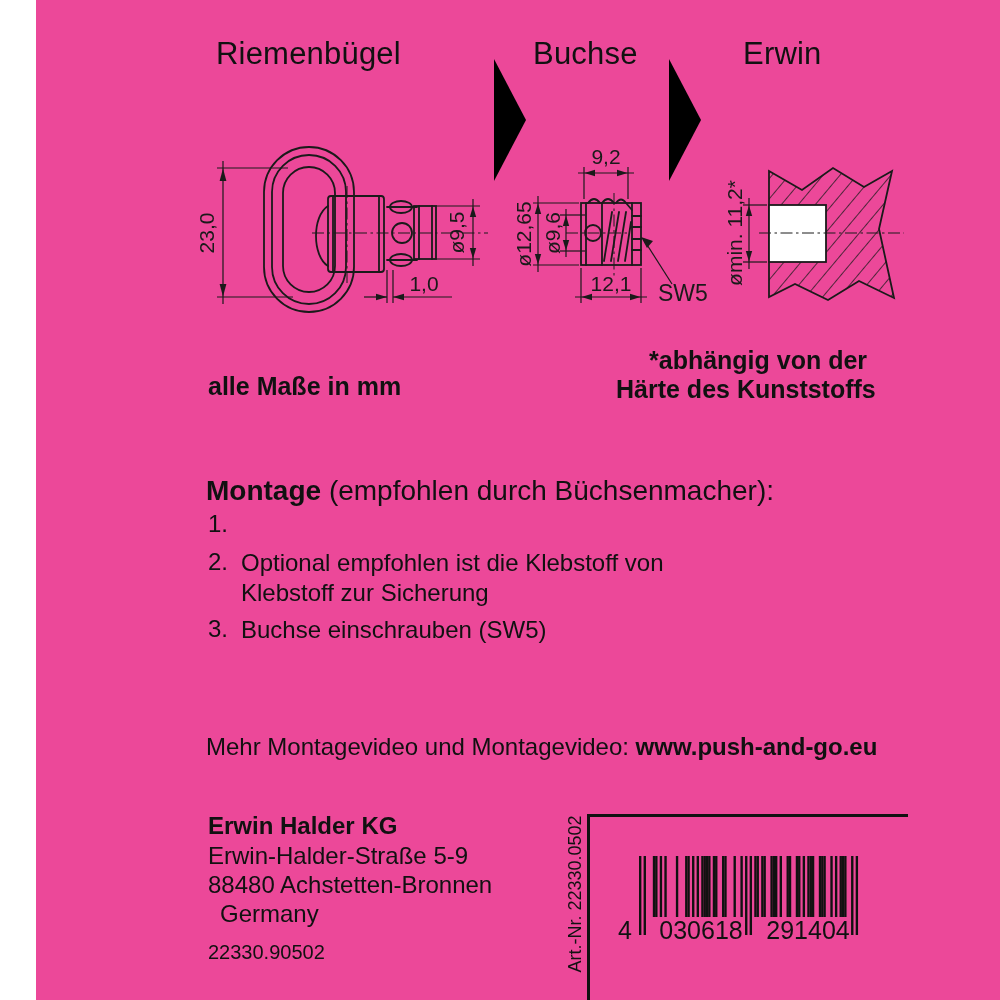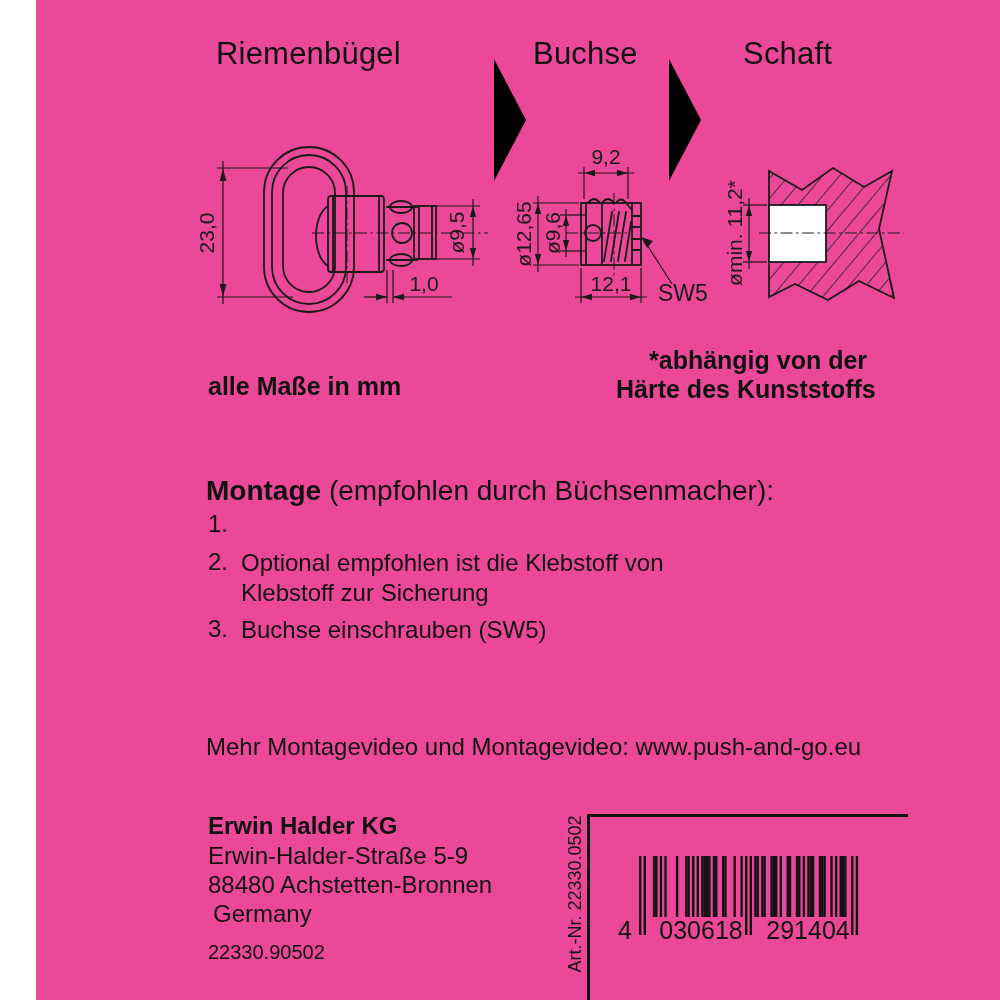--- a/index.html
+++ b/index.html
@@ -6,21 +6,21 @@
   #sheet{position:relative;width:1000px;height:1000px;background:#ec4899;overflow:hidden;
          font-family:"Liberation Sans",sans-serif;color:#111;margin-left:36px;}
   .abs{position:absolute;white-space:nowrap;}
   .step-label{font-size:31px;letter-spacing:0.2px;}
   .note{font-size:25px;font-weight:bold;}
   .mont-title{font-size:28px;}
   .mont-title b{font-weight:700;}
   .mont-num{font-size:24px;}
   .mont-text{font-size:24px;line-height:30px;}
   .info-line{font-size:24px;}
-  .info-line b{font-weight:400;}
+  .info-line b{font-weight:700;}
   .company{font-size:24px;font-weight:700;}
   .addr{font-size:24px;}
   .docnum{font-size:20px;}
   .artno{font-size:18px;transform:translate(-50%,-50%) rotate(-90deg);}
   .bcnum{font-size:25px;}
   .bcnum.center{transform:translateX(-50%);}
   .rule{position:absolute;background:#111;}
   svg{position:absolute;overflow:visible;}
   .med{stroke:#1a1a1a;stroke-width:1.8;fill:none;stroke-linecap:round;}
   .thin{stroke:#1a1a1a;stroke-width:1.2;fill:none;}
@@ -30,21 +30,21 @@
   text.dim-big{font-family:"Liberation Sans",sans-serif;font-size:23px;fill:#1a1a1a;stroke:none;}
   .tri{fill:#000;}
 </style>
 </head>
 <body>
 
 <div id="sheet">
 
   <div class="abs step-label" style="left:180px;top:36px">Riemenbügel</div>
   <div class="abs step-label" style="left:497px;top:36px">Buchse</div>
-  <div class="abs step-label" style="left:707px;top:36px">Schaft</div>
+  <div class="abs step-label" style="left:707px;top:36px">Erwin</div>
 
   <svg style="left:457px;top:58px" width="34" height="124" viewBox="0 0 34 124">
     <polygon class="tri" points="1,1 1,123 33,62"></polygon>
   </svg>
   <svg style="left:632px;top:58px" width="34" height="124" viewBox="0 0 34 124">
     <polygon class="tri" points="1,1 1,123 33,62"></polygon>
   </svg>
 
   <svg style="left:150px;top:135px" width="310" height="175" viewBox="150 135 310 175">
 
@@ -206,21 +206,21 @@
   <div class="abs mont-text" style="left:205px;top:578px">Klebstoff zur Sicherung</div>
 
   <div class="abs mont-num" style="left:172px;top:615px">3.</div>
   <div class="abs mont-text" style="left:205px;top:615px">Buchse einschrauben (SW5)</div>
 
   <div class="abs info-line" style="left:170px;top:733px"><span>Mehr Montagevideo und Montagevideo: </span><b>www.push-and-go.eu</b></div>
 
   <div class="abs company" style="left:172px;top:812px">Erwin Halder KG</div>
   <div class="abs addr" style="left:172px;top:842px">Erwin-Halder-Straße 5-9</div>
   <div class="abs addr" style="left:172px;top:871px">88480 Achstetten-Bronnen</div>
-  <div class="abs addr" style="left:177px;top:900px">Germany</div>
+  <div class="abs addr" style="left:184px;top:900px">Germany</div>
   <div class="abs docnum" style="left:172px;top:941px">22330.90502</div>
 
   <div class="rule" style="left:551px;top:814px;width:321px;height:2.5px"></div>
   <div class="rule" style="left:551px;top:814px;width:2.5px;height:186px"></div>
   <div class="abs artno" style="left:539px;top:894px">Art.-Nr. 22330.0502</div>
 
   <div id="barcode" class="abs" style="left:603px;top:856px;width:219px;height:79px"><svg style="position:static" width="219" height="79" viewBox="0 0 219 79" fill="#111">
         <rect x="0.00" y="0" width="2.37" height="79"></rect>
         <rect x="4.61" y="0" width="2.37" height="79"></rect>
         <rect x="13.83" y="0" width="2.37" height="61"></rect>

